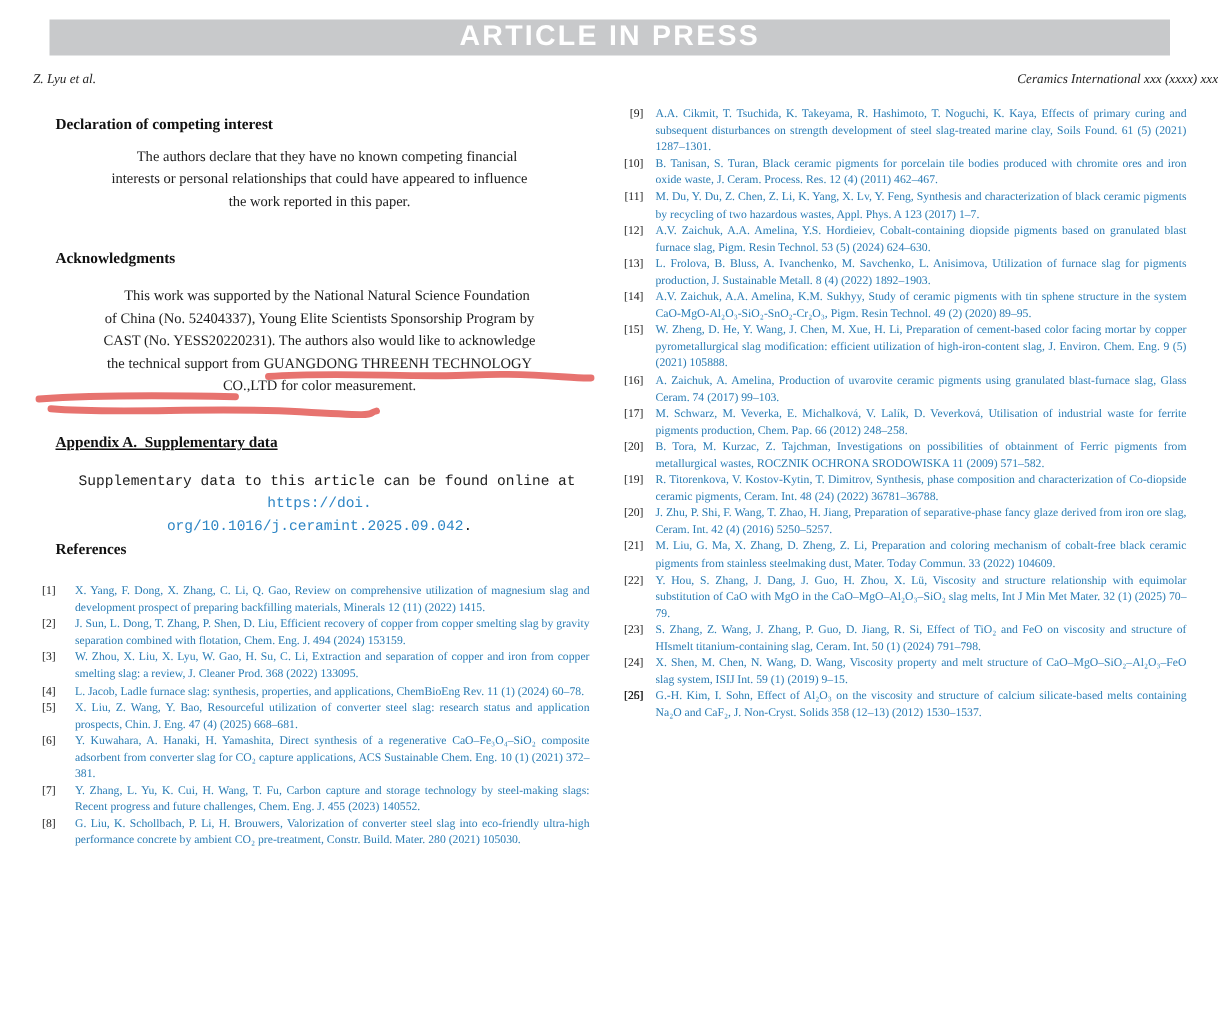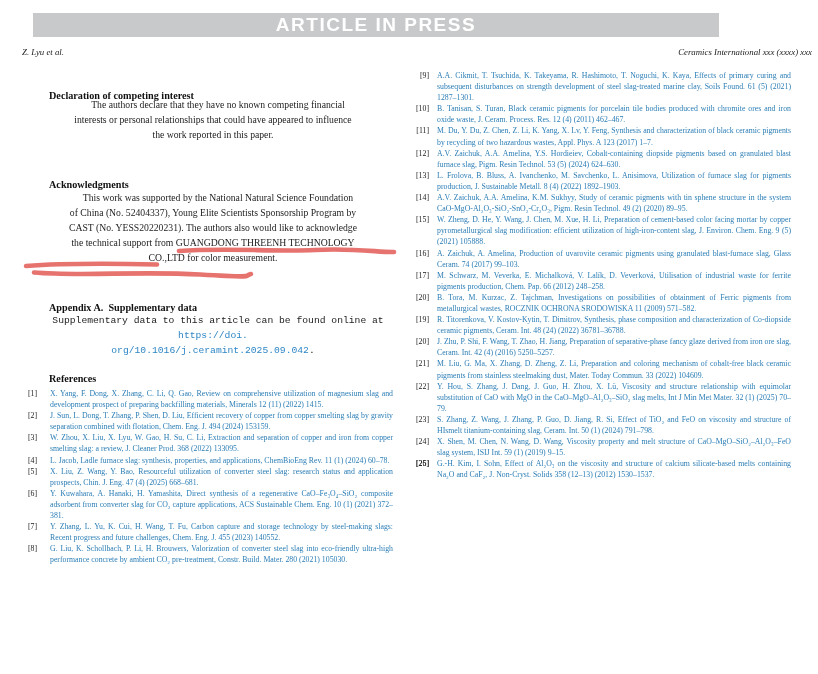--- a/index.html
+++ b/index.html
@@ -5,47 +5,47 @@
   html,body{margin:0;padding:0;background:#ffffff;}
   #page{
     position:relative;
     width:818px;height:674px;
     background:#ffffff;
     font-family:"Liberation Serif","DejaVu Serif",serif;
     color:#1c1c1c;
     overflow:hidden;
   }
   .banner{
-    position:absolute;left:33px;top:13px;width:686px;height:24px;
+    position:absolute;left:33px;top:13px;width:747px;height:24px;
     background:#c8c9cb;
     color:#ffffff;
     font-family:"Liberation Sans","DejaVu Sans",sans-serif;
     font-weight:bold;font-size:19px;letter-spacing:1.5px;
     text-align:center;line-height:24px;
   }
   .runhead{
     position:absolute;left:22px;top:47px;width:790px;height:14px;
     font-size:8.8px;font-style:italic;color:#222;text-align:right;
   }
   .rh-left{position:absolute;left:0;top:0;}
   .rh-right{position:absolute;right:0;top:0;}
   .heading{
-    position:absolute;left:33px;width:360px;margin:16px;
+    position:absolute;left:33px;width:360px;margin:4px;
     font-size:10.2px;font-weight:bold;color:#111;
   }
   .body-par{
     position:absolute;left:33px;width:360px;margin:0;
     font-size:9.7px;line-height:15px;text-indent:10px;
     text-align:center;color:#1c1c1c;
   }
   #decl-h{top:74px;}
   #decl-p{top:97px;}
   #ack-h{top:163px;}
   #ack-p{top:190px;}
-  #appx-h{top:286px;}
+  #appx-h{top:286px;text-decoration:underline;}
   #appx-p{top:313px;font-family:Liberation Mono, monospace;}
   #refs-h{top:357px;}
   .link{color:#2e86c5;text-decoration:none;cursor:pointer;}
   .reflist{position:absolute;font-size:7.8px;line-height:11.1px;}
   #refs-left{left:28px;top:388px;width:365px;}
   #refs-right{left:408px;top:70px;width:383px;}
   .ref{position:relative;text-align:justify;color:#2b7db5;}
   #refs-left .ref{padding-left:22px;}
   #refs-right .ref{padding-left:29px;}
   .ref-num{position:absolute;left:0;top:0;color:#1a1a1a;}

